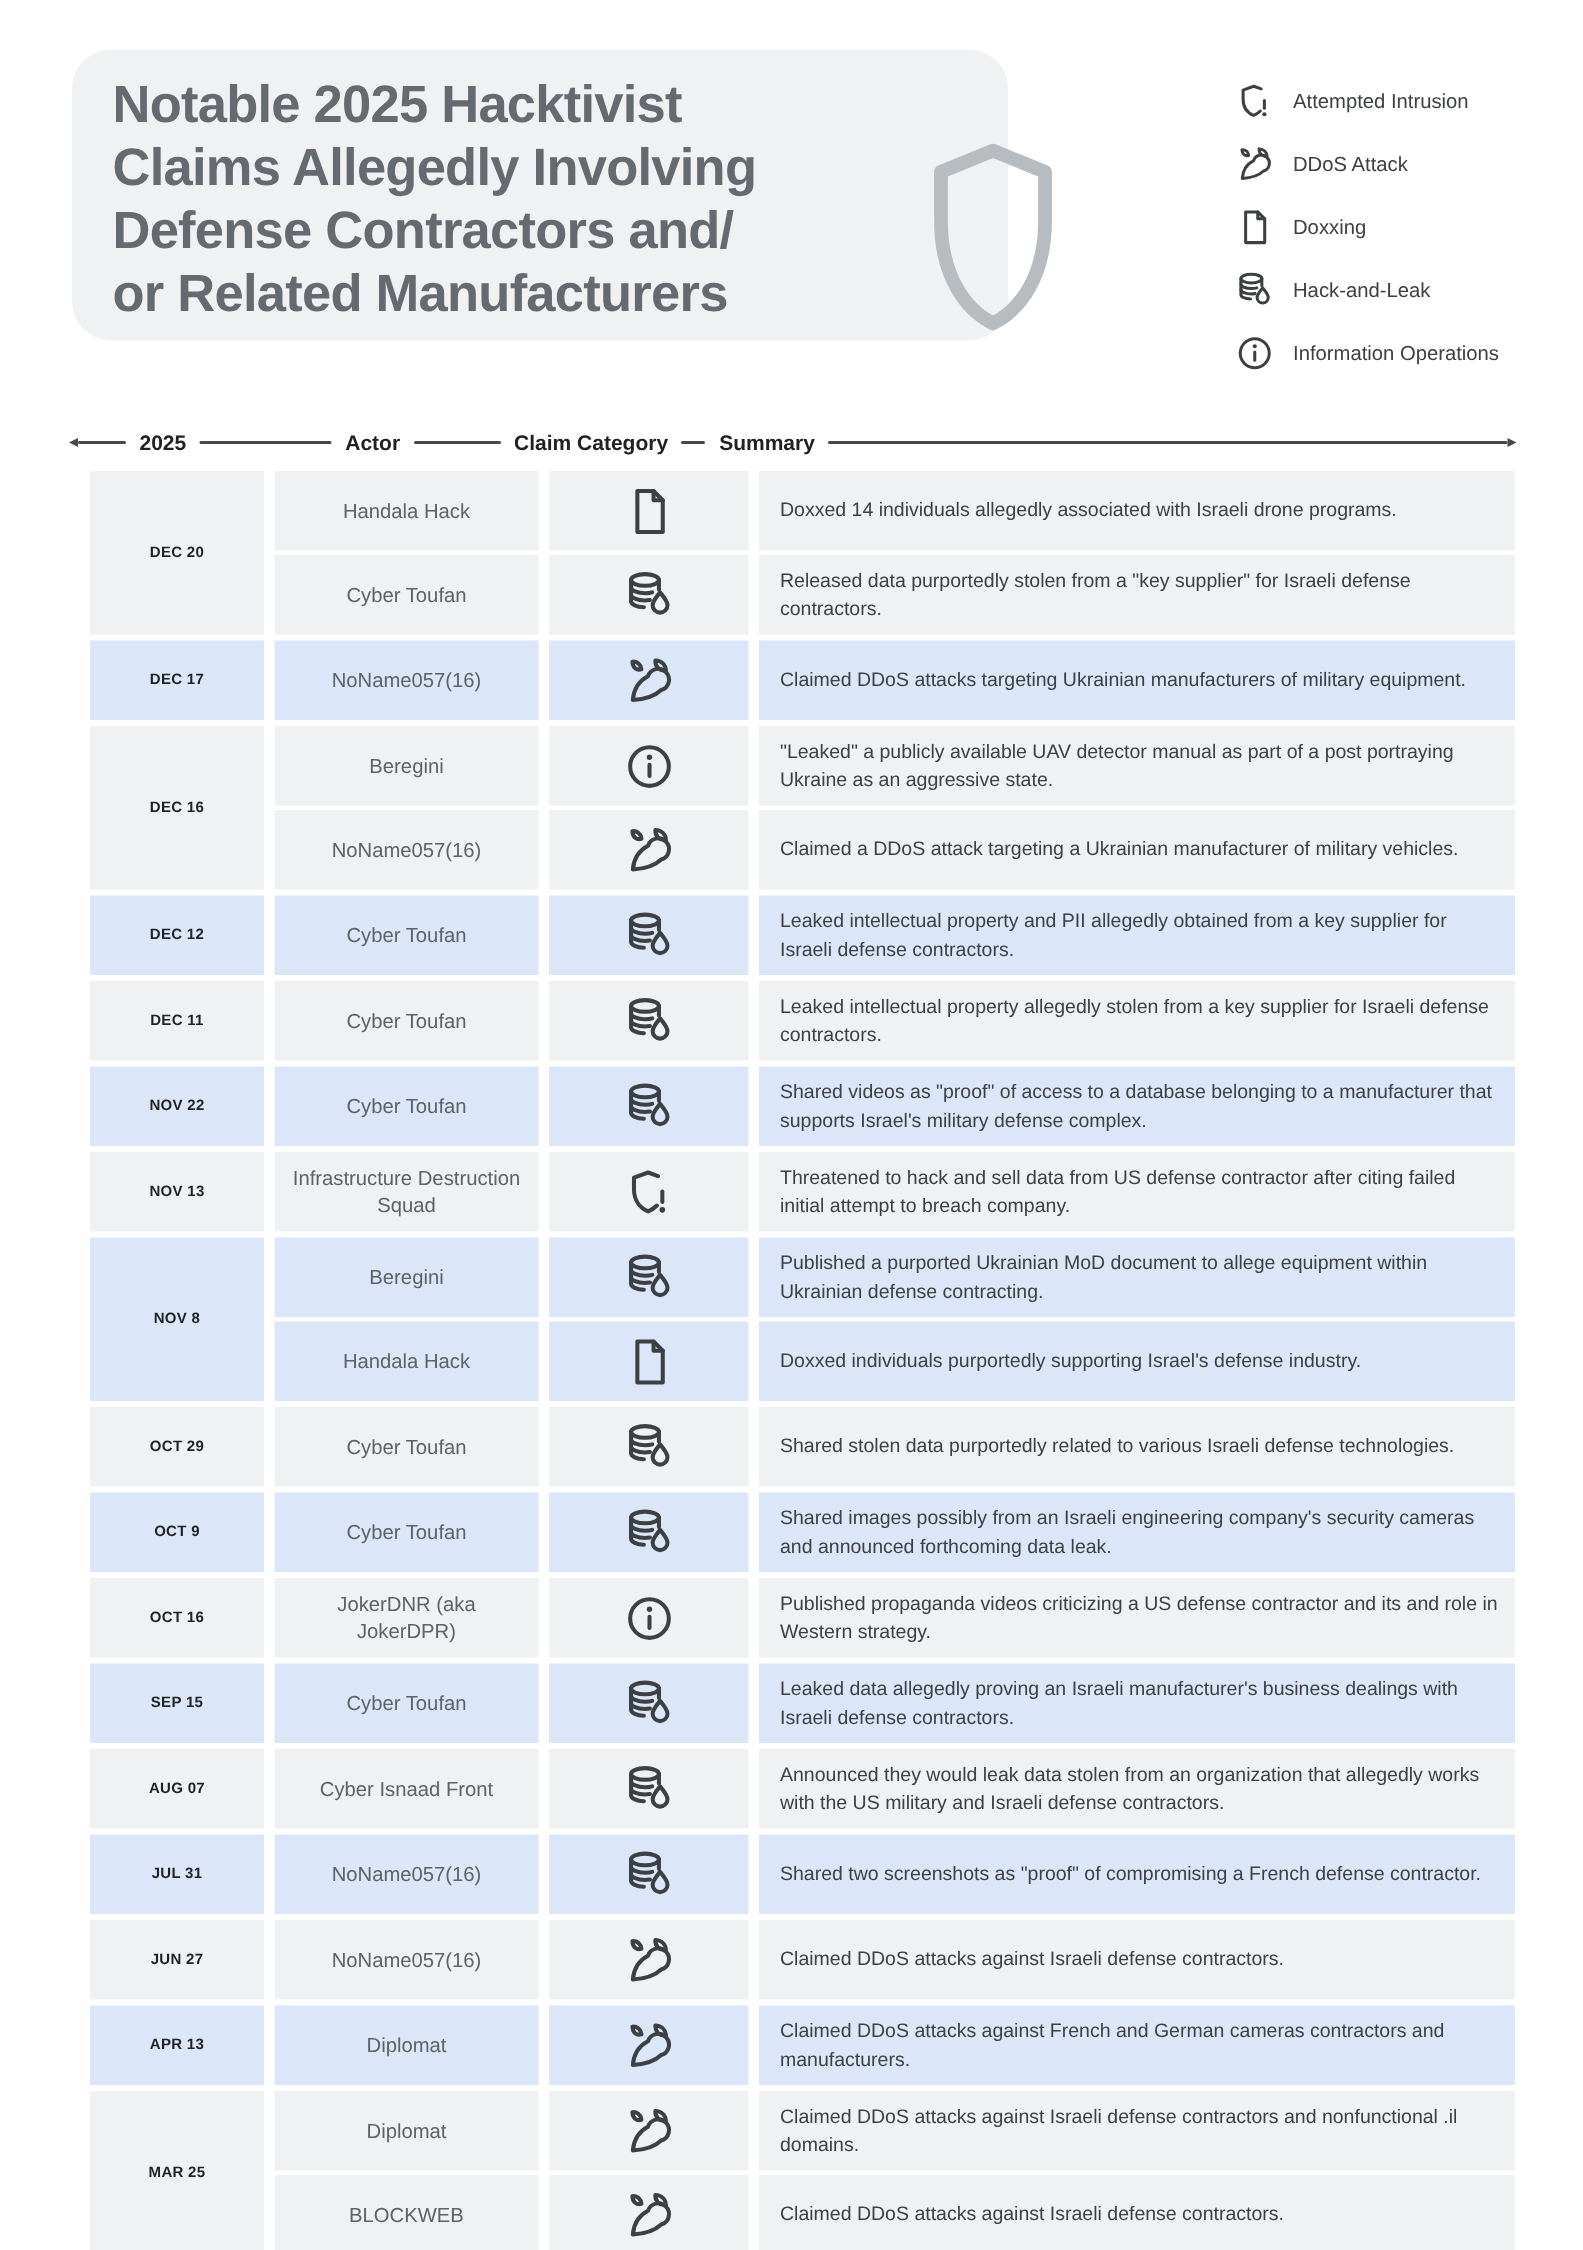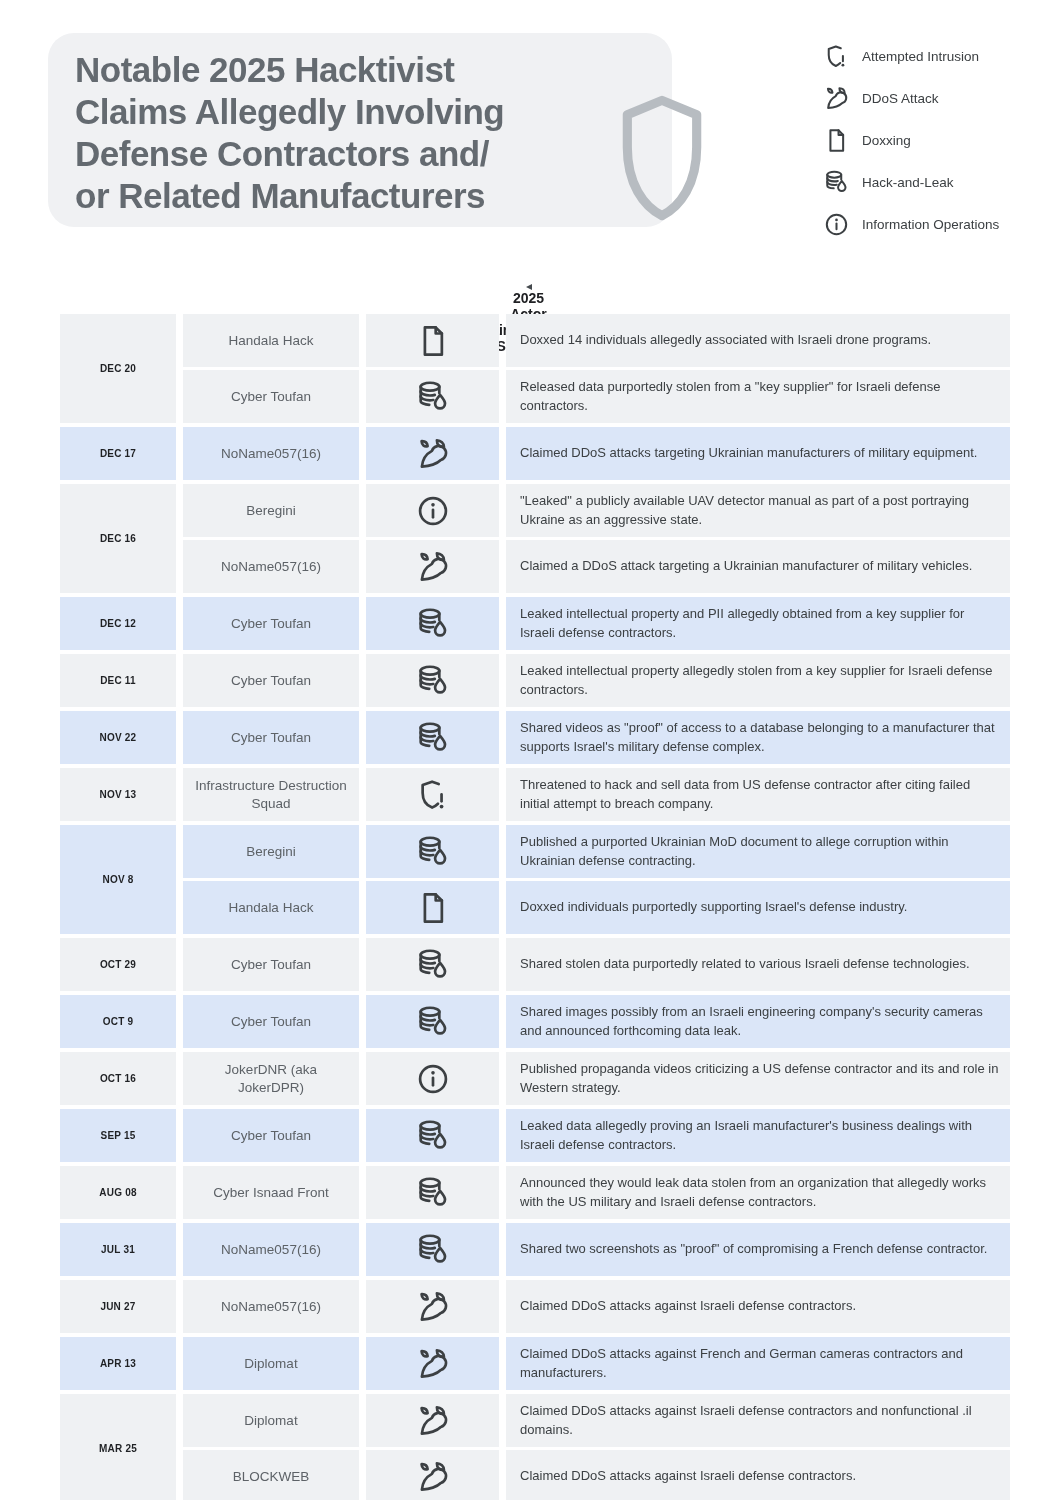--- a/index.html
+++ b/index.html
@@ -14,28 +14,28 @@
   .page{position:relative;width:1055px;height:1500px;overflow:hidden;}
 
   
   .top{position:relative;height:258px;}
   .title-card{position:absolute;left:48px;top:33px;width:624px;height:194px;
     background:var(--title-card-bg);border-radius:26px;}
   .title{position:absolute;left:27px;top:16px;margin:0;font-size:35px;line-height:42px;
     font-weight:700;color:var(--title-text);white-space:pre-line;letter-spacing:-0.5px;}
   .shield-svg{position:absolute;right:-41px;top:54px;width:102px;height:142px;color:var(--shield-stroke);}
 
-  .legend{position:absolute;left:823px;top:43px;margin:0;padding:0;list-style:none;
+  .legend{position:absolute;left:823px;top:54px;margin:0;padding:0;list-style:none;
     display:flex;flex-direction:column;gap:15px;}
   .legend-item{display:flex;align-items:center;gap:12px;height:27px;}
   .licon{width:27px;height:27px;color:var(--icon-stroke);flex:none;}
   .llabel{font-size:13.5px;color:var(--summary-text);white-space:nowrap;}
 
   
-  .axis{display:flex;align-items:center;margin:26px 44px 8px 46px;height:22px;flex-direction:column;}
+  .axis{display:flex;align-items:center;margin:26px 44px 8px 46px;height:22px;}
   .axis .lbl{font-size:14px;font-weight:700;color:var(--header-text);padding:0 9px;white-space:nowrap;}
   .seg{height:1.5px;background:#454a4e;border-radius:1px;}
   .w30{width:32px}.w88{width:88px}.w58{width:58px}.w16{width:16px}.grow{flex:1}
   .tip{width:0;height:0;border-top:3.5px solid transparent;border-bottom:3.5px solid transparent;flex:none;}
   .tip.left{border-right:6px solid #454a4e;}
   .tip.right{border-left:6px solid #454a4e;}
 
   
   .table{margin:0 45px 0 60px;display:flex;flex-direction:column;gap:4px;}
   .group{display:flex;gap:7px;}
@@ -296,21 +296,21 @@
   <div class="group blue">
     <div class="cell date">NOV 8</div>
     <div class="rows">
   <div class="row">
     <div class="cell actor">Beregini</div>
     <div class="cell cat">
       <svg class="cicon">
                 <use href="#icon-hack-and-leak"></use>
               </svg>
     </div>
-    <div class="cell summary">Published a purported Ukrainian MoD document to allege corruption within Ukrainian defense contracting.</div>
+    <div class="cell summary">Published a purported Ukrainian MoD document to allege equipment within Ukrainian defense contracting.</div>
   </div>
 
   <div class="row">
     <div class="cell actor">Handala Hack</div>
     <div class="cell cat">
       <svg class="cicon">
                 <use href="#icon-doxxing"></use>
               </svg>
     </div>
     <div class="cell summary">Doxxed individuals purportedly supporting Israel's defense industry.</div>
@@ -372,21 +372,21 @@
       <svg class="cicon">
                 <use href="#icon-hack-and-leak"></use>
               </svg>
     </div>
     <div class="cell summary">Leaked data allegedly proving an Israeli manufacturer's business dealings with Israeli defense contractors.</div>
   </div>
 </div>
   </div>
 
   <div class="group gray">
-    <div class="cell date">AUG 08</div>
+    <div class="cell date">AUG 07</div>
     <div class="rows">
   <div class="row">
     <div class="cell actor">Cyber Isnaad Front</div>
     <div class="cell cat">
       <svg class="cicon">
                 <use href="#icon-hack-and-leak"></use>
               </svg>
     </div>
     <div class="cell summary">Announced they would leak data stolen from an organization that allegedly works with the US military and Israeli defense contractors.</div>
   </div>

